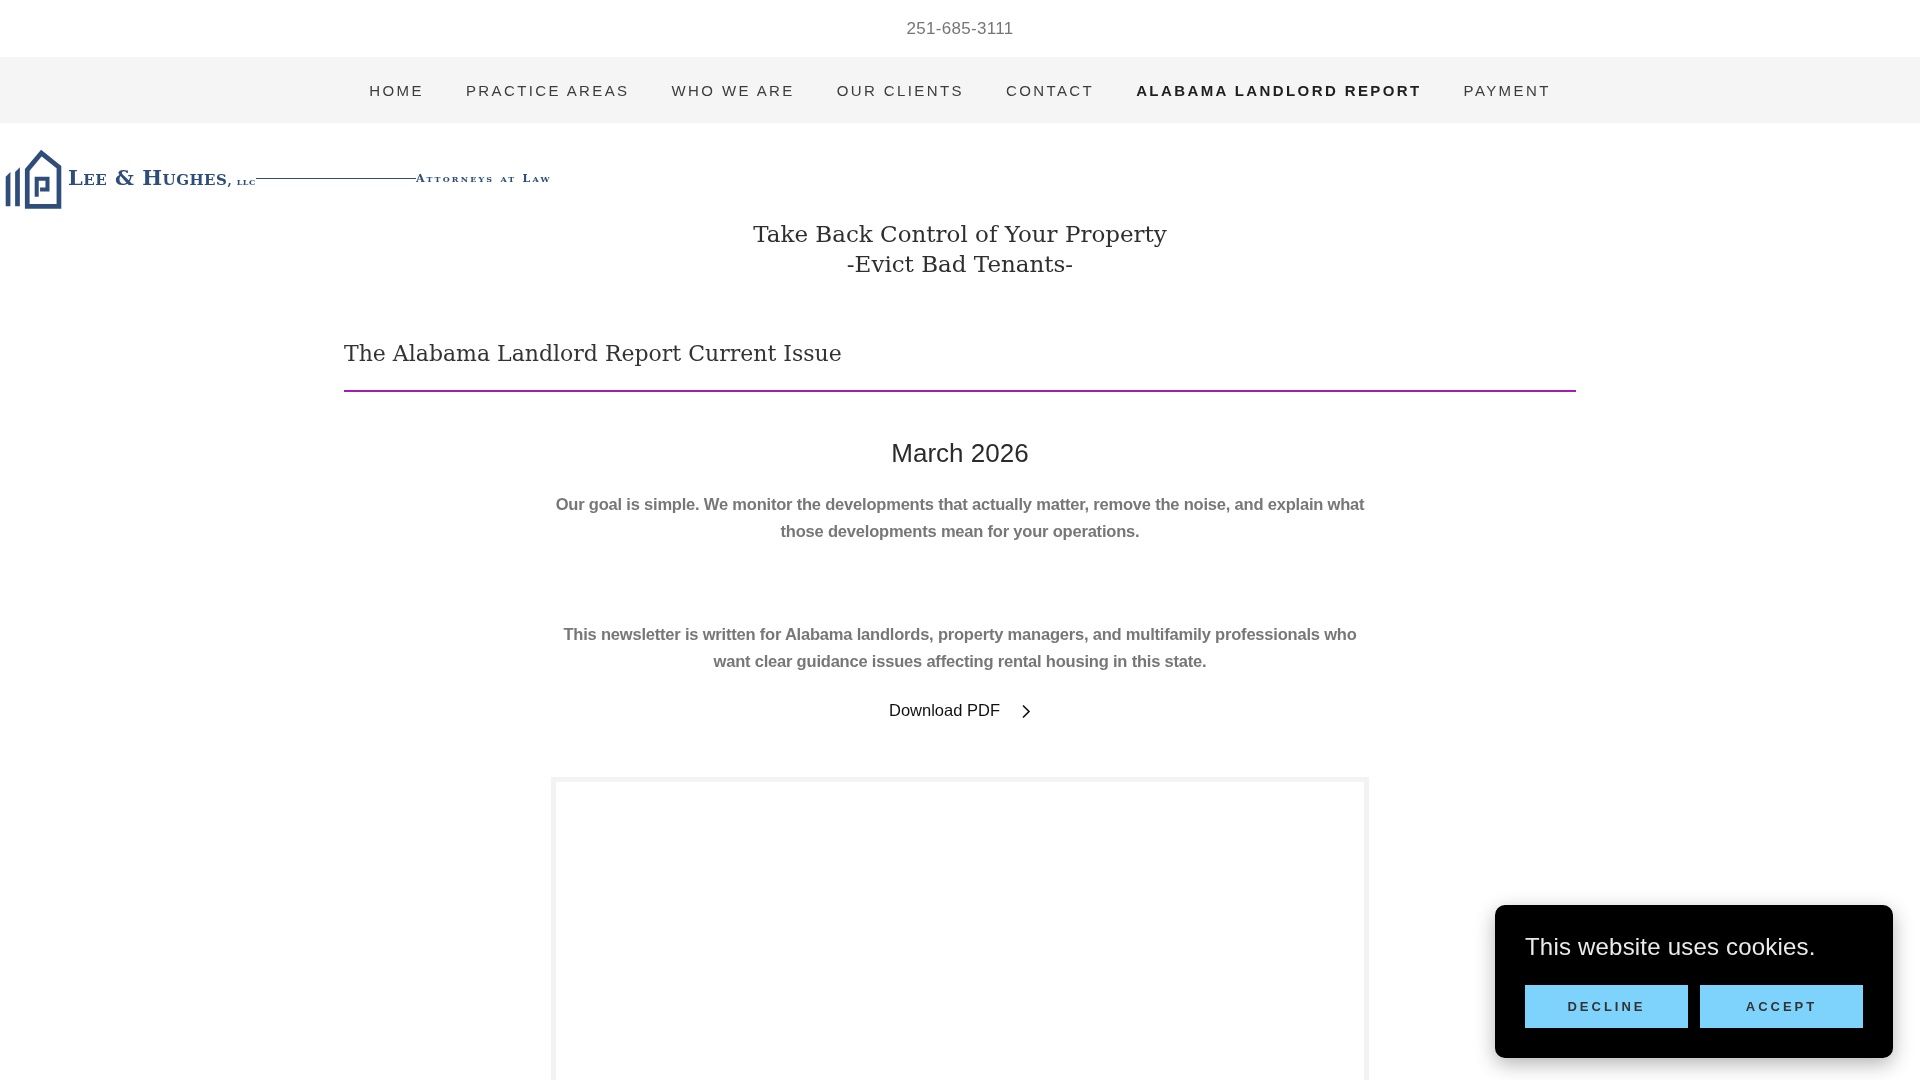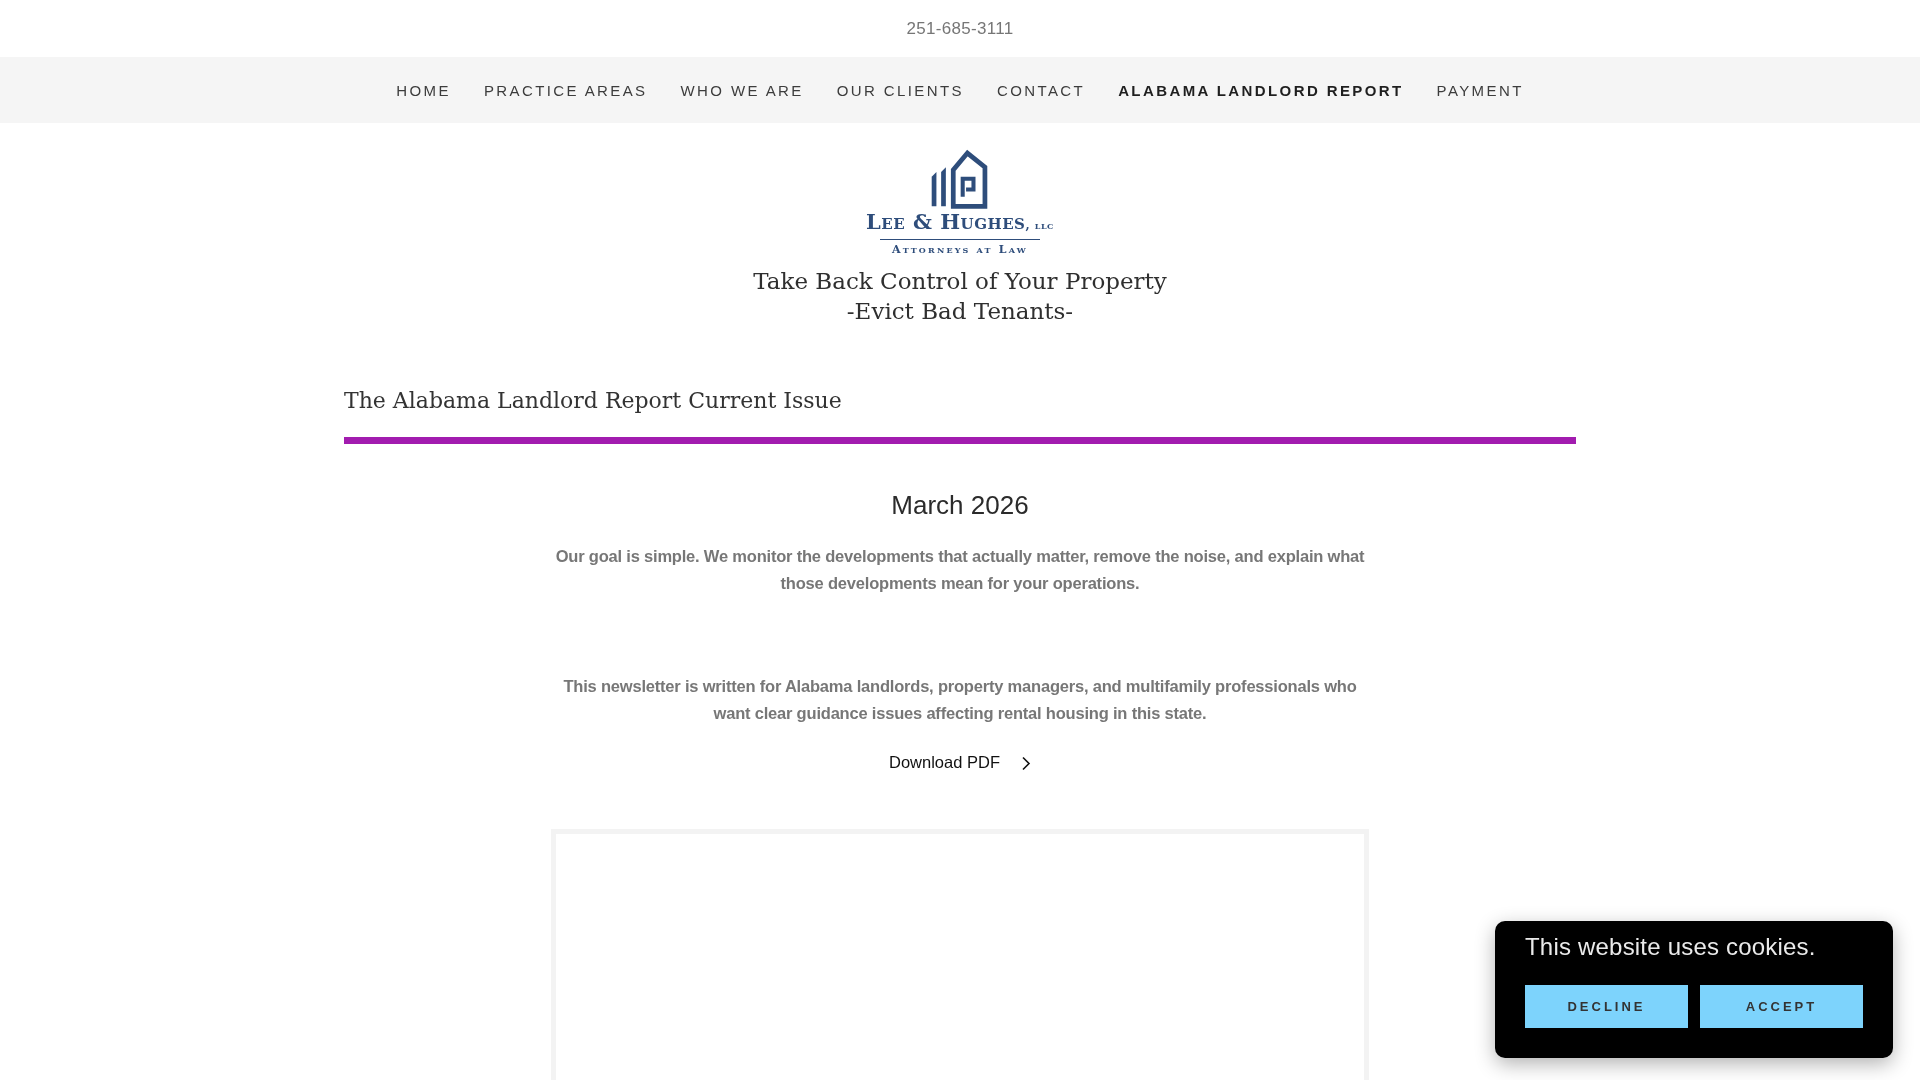--- a/index.html
+++ b/index.html
@@ -20,39 +20,39 @@
     font-size: 17px;
     color: #767676;
     letter-spacing: .3px;
   }
 
   
   .navbar {
     height: 66px;
     background: #f5f5f5;
     display: flex; align-items: center; justify-content: center;
-    gap: 33px;
+    gap: 42px;
   }
   .nav-item {
     font-size: 15px;
     letter-spacing: 2.4px;
     color: #3c3c3c;
     text-transform: uppercase;
     cursor: pointer;
     white-space: nowrap;
   }
   .nav-item.active {
     font-weight: bold;
     color: #1f1f1f;
   }
 
   
   .logo-block {
     margin-top: 24px;
-    display: flex; flex-direction: column; align-items: center;
+    display: flex; flex-direction: row; align-items: center;
     cursor: pointer;
   }
   .logo-mark { display: block; }
   .logo-nameline {
     margin-top: 2px;
     font-family: "DejaVu Serif", serif;
     color: #2e4d7b;
     font-variant: small-caps;
     font-weight: bold;
     font-size: 21px;
@@ -92,21 +92,21 @@
   .section {
     width: 1232px;
     margin: 62px auto 0 auto;
   }
   .section-title {
     font-family: "DejaVu Serif", serif;
     font-weight: normal;
     font-size: 22px;
     color: #333333;
     padding-bottom: 24px;
-    border-bottom: 7px solid #a21caf;
+    border-bottom: 2px solid #a21caf;
   }
   .issue-title {
     margin-top: 46px;
     text-align: center;
     font-size: 26px;
     font-weight: normal;
     color: #2b2b2b;
   }
   .intro {
     max-width: 820px;
@@ -142,21 +142,21 @@
     border: 5px solid #f3f3f3;
   }
 
   
   .cookie-dialog {
     position: fixed;
     right: 27px; bottom: 22px;
     width: 398px;
     background: #000000;
     border-radius: 10px;
-    padding: 12px 30px 30px 30px;
+    padding: 28px 30px 30px 30px;
     box-shadow: 0 6px 20px rgba(0,0,0,.3);
     margin-left: 13px;
   }
   .cookie-title {
     font-size: 24px;
     font-weight: normal;
     color: #eaeaea;
     letter-spacing: .2px;
   }
   .cookie-message {

